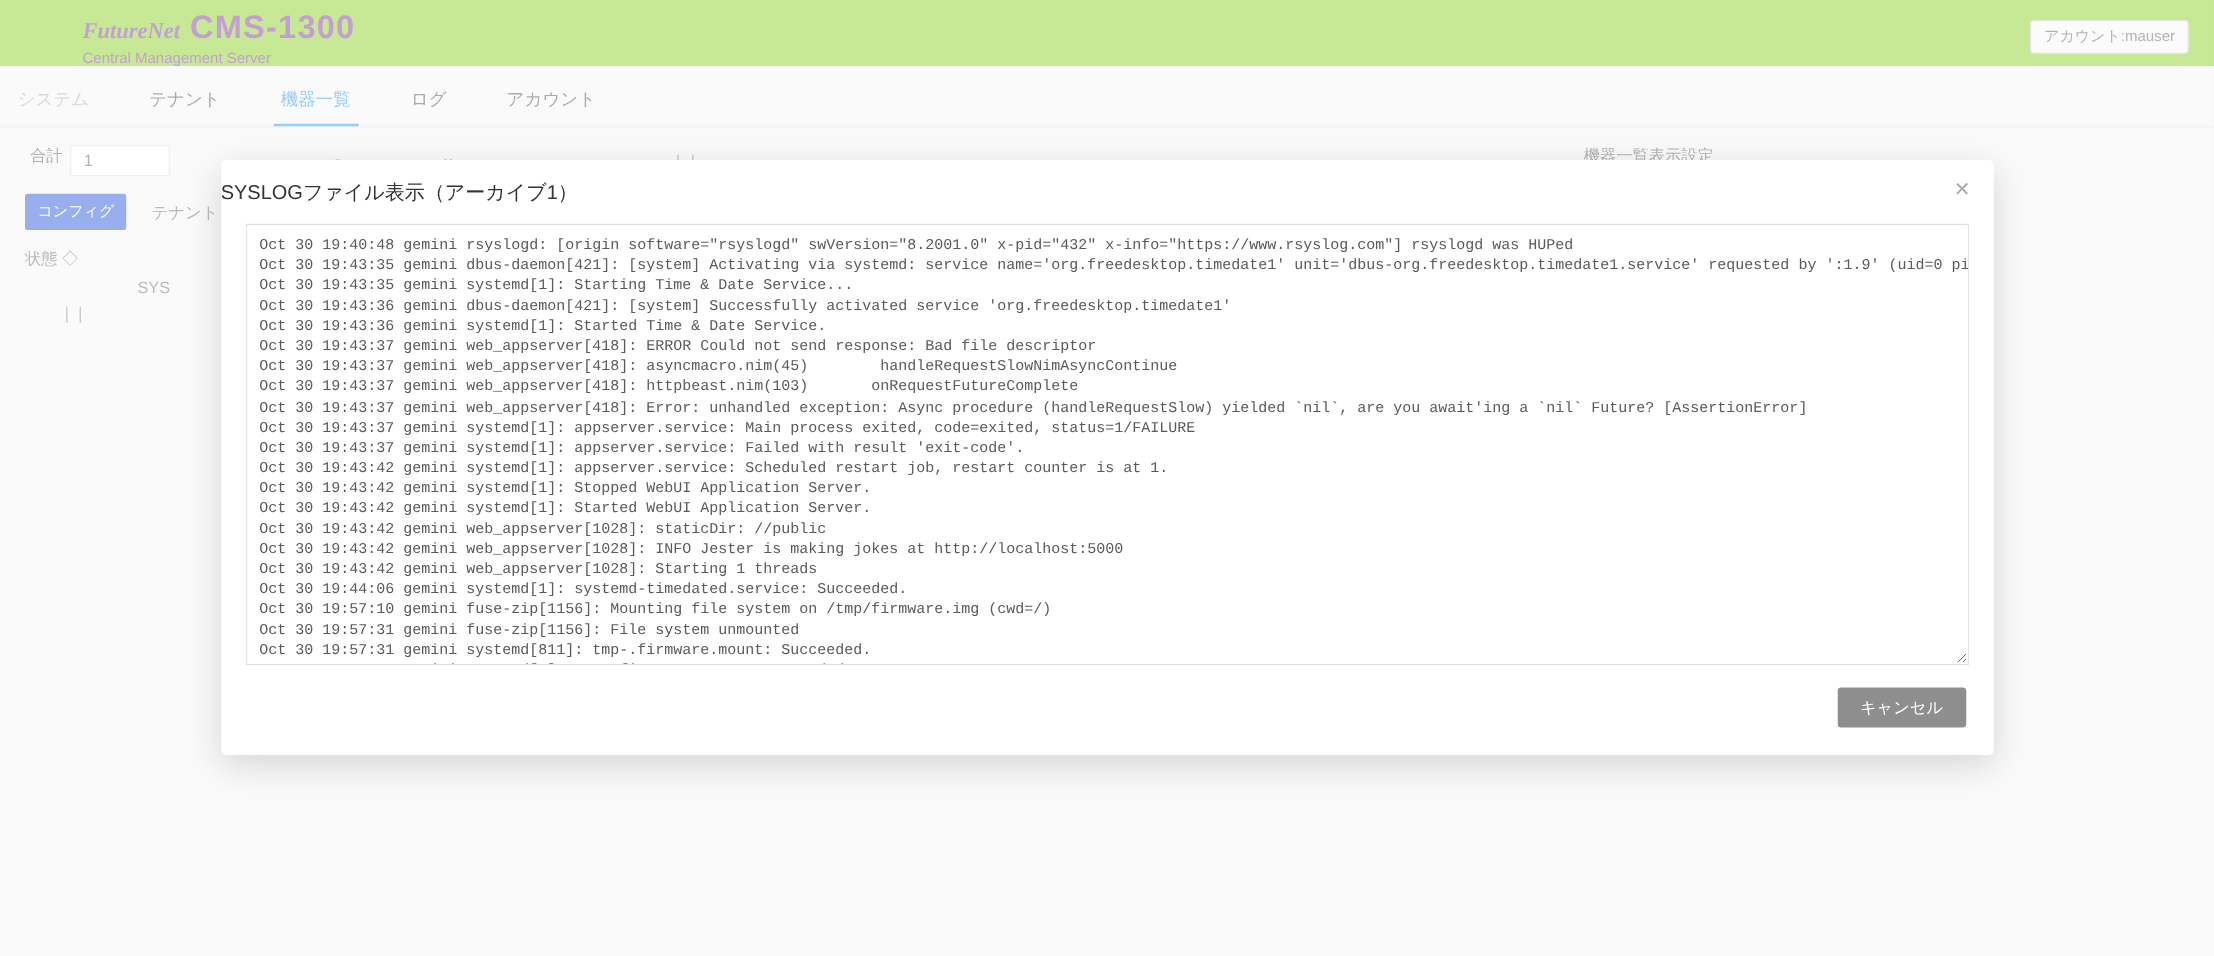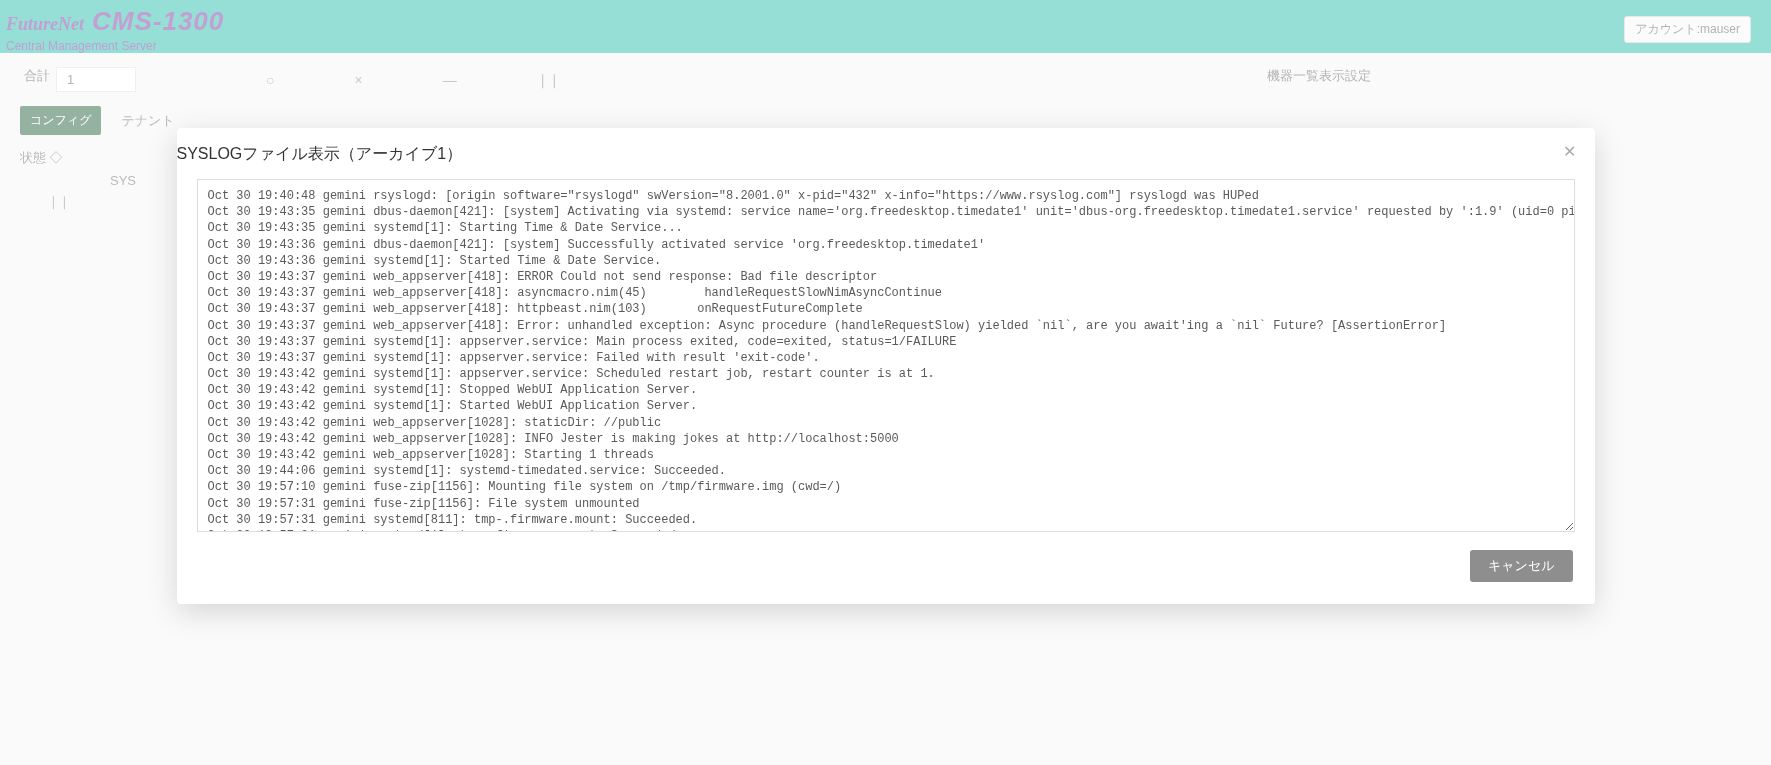--- a/index.html
+++ b/index.html
@@ -15,21 +15,21 @@
     height: 765px;
     position: relative;
     background: #f4f4f4;
   }
   
   .topbar {
     display: flex;
     justify-content: space-between;
     align-items: center;
     padding: 6px 20px 0 6px;
-    background: #14b8a6;
+    background: #84cc16;
   }
   .logo {
     display: flex;
     align-items: baseline;
     gap: 6px;
     flex-direction: column;
   }
   .logo-line1 { display: flex; align-items: baseline; gap: 8px; }
   .logo-fn {
     font-family: Georgia, serif;
@@ -37,27 +37,27 @@
     font-weight: bold;
     color: #7a2a9c;
     font-size: 18px;
   }
   .logo-cms {
     font-family: Arial, sans-serif;
     font-weight: bold;
     color: #7a2a9c;
     font-size: 26px;
     letter-spacing: 1px;
-    font-style: italic;
   }
   .logo-sub {
     font-family: Arial, sans-serif;
     color: #7a2a9c;
     font-size: 12px;
     margin-top: -4px;
+    margin-left: 60px;
     text-align: right;
   }
   .account-box {
     border: 1px solid #ccc;
     background: #f7f7f7;
     padding: 4px 10px;
     border-radius: 3px;
     font-size: 12px;
     color: #555;
   }
@@ -87,21 +87,21 @@
     display: flex;
     justify-content: space-between;
     padding: 4px 0 8px 0;
     font-size: 13px;
     color: #555;
   }
   .subheader-left { display:flex; gap: 30px; align-items:center;}
   .dashrow { display:flex; gap:80px; color:#888; padding-left:100px; font-size:14px;}
   .countbox { border:1px solid #ddd; background:#fff; padding:4px 10px; width:80px; text-align:left; font-size:13px; color:#555;}
   .btn-dark {
-    background: #14532d; color:#fff; border:none; padding:6px 10px; border-radius:2px; font-size:12px;
+    background: #1d4ed8; color:#fff; border:none; padding:6px 10px; border-radius:2px; font-size:12px;
   }
   .inforow { display:flex; gap:20px; align-items:center; margin-top:6px; font-size:13px; color:#666;}
   
   .overlay {
     position: absolute;
     inset: 0;
     background: rgba(255,255,255,0.55);
     display: flex;
     justify-content: center;
     align-items: flex-start;
@@ -173,20 +173,27 @@
         <span class="logo-fn">FutureNet</span>
         <span class="logo-cms">CMS-1300</span>
       </div>
       <span class="logo-sub">Central Management Server</span>
     </div>
     <div class="account-box">
       <span>アカウント:</span><span>mauser</span>
     </div>
   </div>
 
+  <div class="tabs">
+    <div class="tab muted">システム</div>
+    <div class="tab">テナント</div>
+    <div class="tab active">機器一覧</div>
+    <div class="tab">ログ</div>
+    <div class="tab">アカウント</div>
+  </div>
 
   <div class="content">
     <div class="subheader">
       <div class="subheader-left">
         <div style="display:flex; gap:6px;">
           <span style="padding-left:4px;">合計</span>
           <span class="countbox">1</span>
         </div>
         <div class="dashrow">
           <span>○</span>

